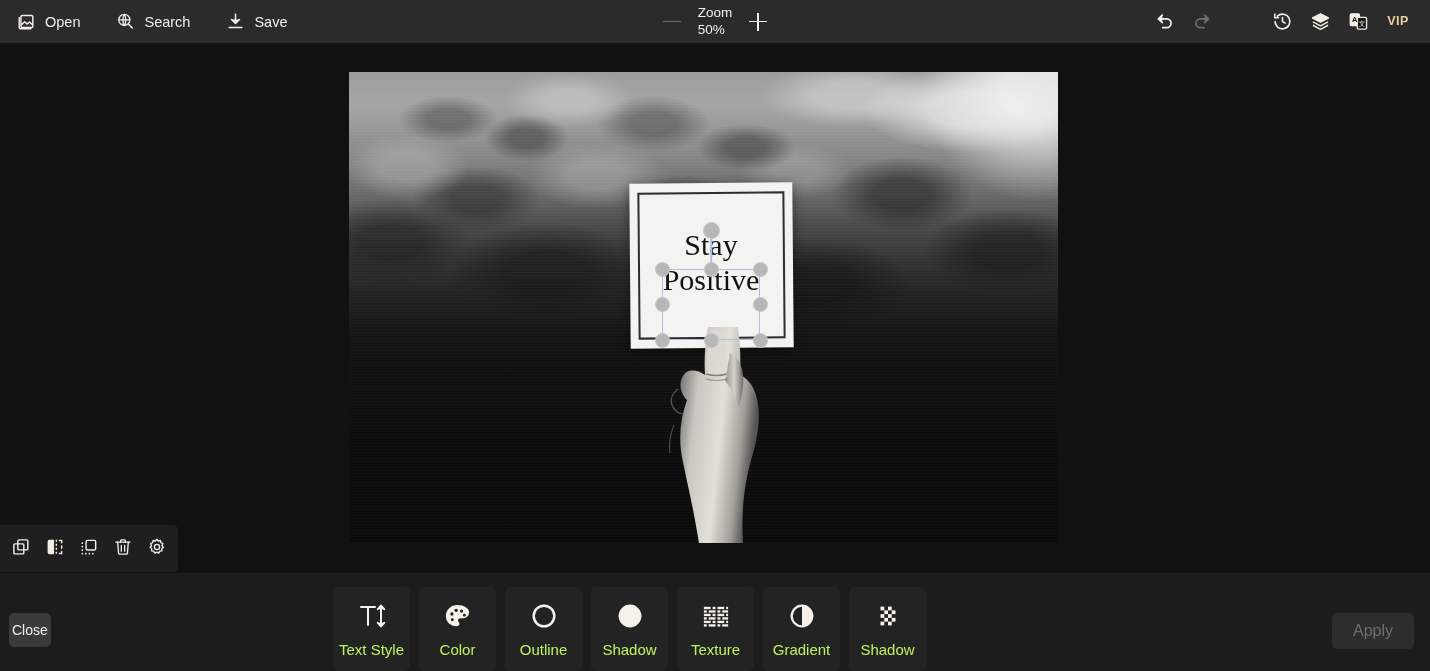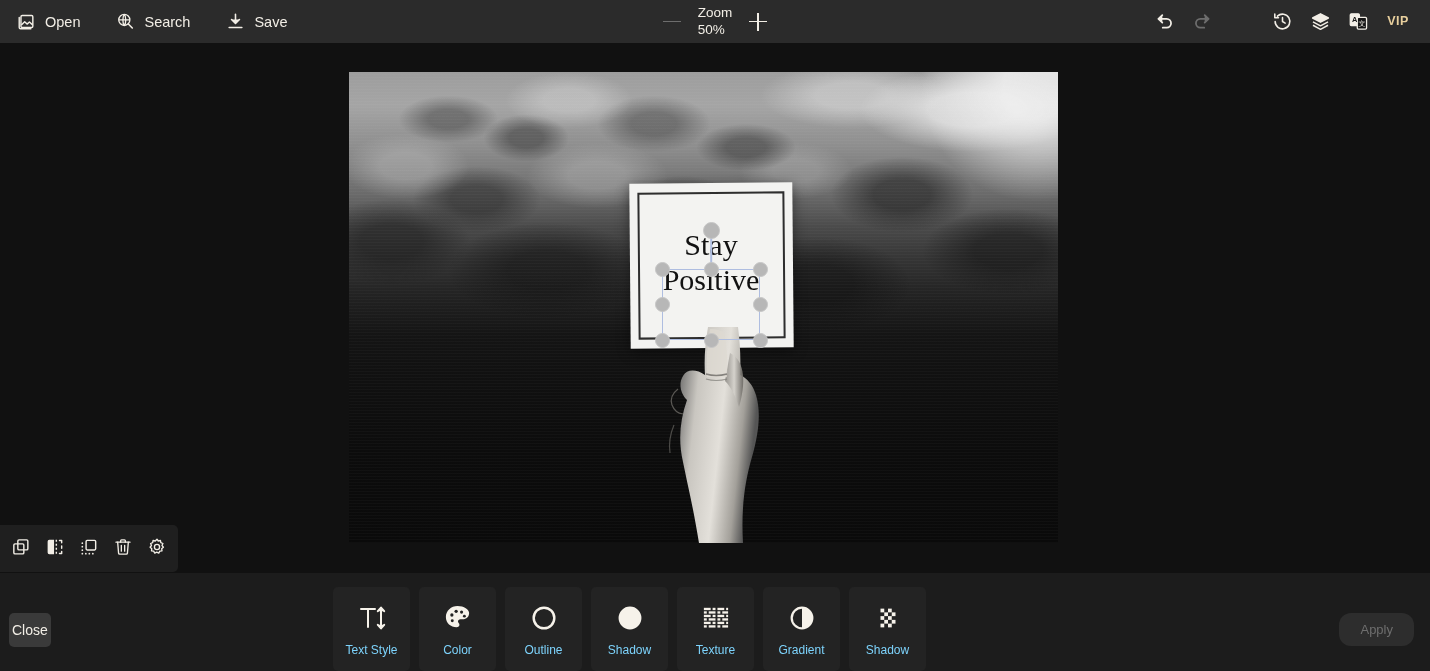--- a/index.html
+++ b/index.html
@@ -175,34 +175,34 @@
   }
   .close-btn {
     position:absolute; left:9px; top:40px;
     background:#3a3a3a; color:#f2eee6;
     font-size:14px; padding:9px 3px; border-radius:5px;
     border:none; cursor:pointer; font-family:"Liberation Sans", sans-serif;
   }
   .apply-btn {
     position:absolute; right:16px; top:40px;
     background:#2d2d2d; color:#6e6e6e;
-    font-size:13px; padding:9px 21px; border-radius:12px;
+    font-size:16px; padding:9px 21px; border-radius:5px;
     border:none; cursor:default; font-family:"Liberation Sans", sans-serif;
   }
   .tools {
     position:absolute; left:333px; top:14px;
     display:flex; gap:9px;
   }
   .tool {
     width:77px; height:84px; background:#232323; border-radius:5px;
     display:flex; flex-direction:column; align-items:center; justify-content:center;
     gap:9px; cursor:pointer;
   }
   .tool-ic { height:32px; display:flex; align-items:center; justify-content:center; }
-  .tool-lb { font-size:12px; color:#7dd3fc; white-space:nowrap; }
+  .tool-lb { font-size:15px; color:#bef264; white-space:nowrap; }
 </style>
 </head>
 <body>
 
 <div class="app">
 
   <div class="topbar">
 
     <div class="tb-left">
 

